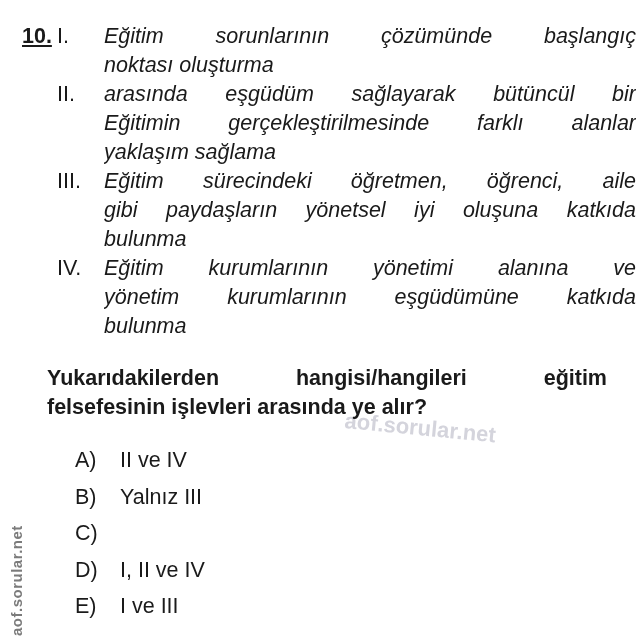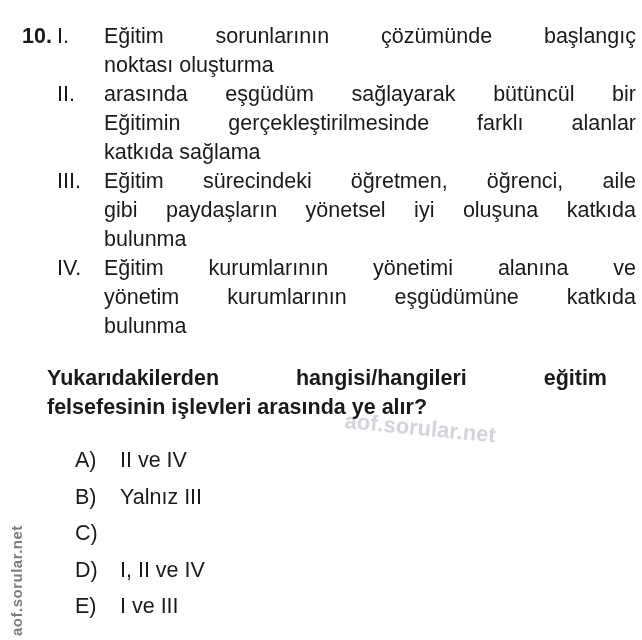--- a/index.html
+++ b/index.html
@@ -14,35 +14,36 @@
     color: #1a1a1a;
     font-size: 21.5px;
   }
   .qnum {
     position: absolute;
     left: 22px;
     top: 22px;
     font-weight: bold;
     line-height: 29px;
     z-index: 2;
+    text-decoration: underline;
   }
   .items {
     position: absolute;
     left: 57px;
     top: 22px;
     width: 579px;
     z-index: 2;
   }
   .item { display: flex; }
   .item .num {
     width: 47px;
     flex: none;
     line-height: 29px;
   }
-  .item .itext { width: 532px; }
+  .item .itext { width: 532px; font-style: italic; }
   .ln {
     height: 29px;
     line-height: 29px;
     overflow: hidden;
     white-space: normal;
   }
   .jl {
     text-align: justify;
     text-align-last: justify;
   }
@@ -113,21 +114,21 @@
         <div class="ln jl">Eğitim sorunlarının çözümünde başlangıç</div>
         <div class="ln">noktası oluşturma</div>
       </div>
     </div>
 
     <div class="item">
       <div class="num">II.</div>
       <div class="itext">
         <div class="ln jl">arasında eşgüdüm sağlayarak bütüncül bir</div>
         <div class="ln jl">Eğitimin gerçekleştirilmesinde farklı alanlar</div>
-        <div class="ln">katkıda sağlama</div>
+        <div class="ln">yaklaşım sağlama</div>
       </div>
     </div>
 
     <div class="item">
       <div class="num">III.</div>
       <div class="itext">
         <div class="ln jl">Eğitim sürecindeki öğretmen, öğrenci, aile</div>
         <div class="ln jl">gibi paydaşların yönetsel iyi oluşuna katkıda</div>
         <div class="ln">bulunma</div>
       </div>

